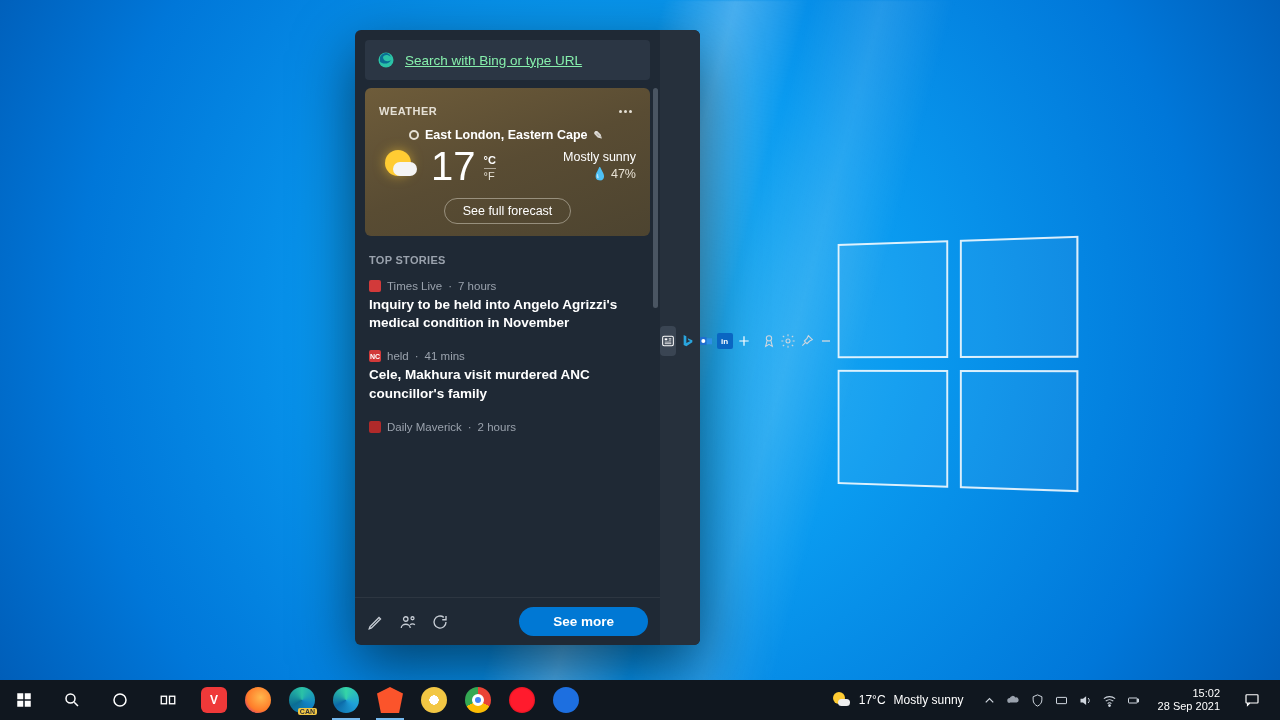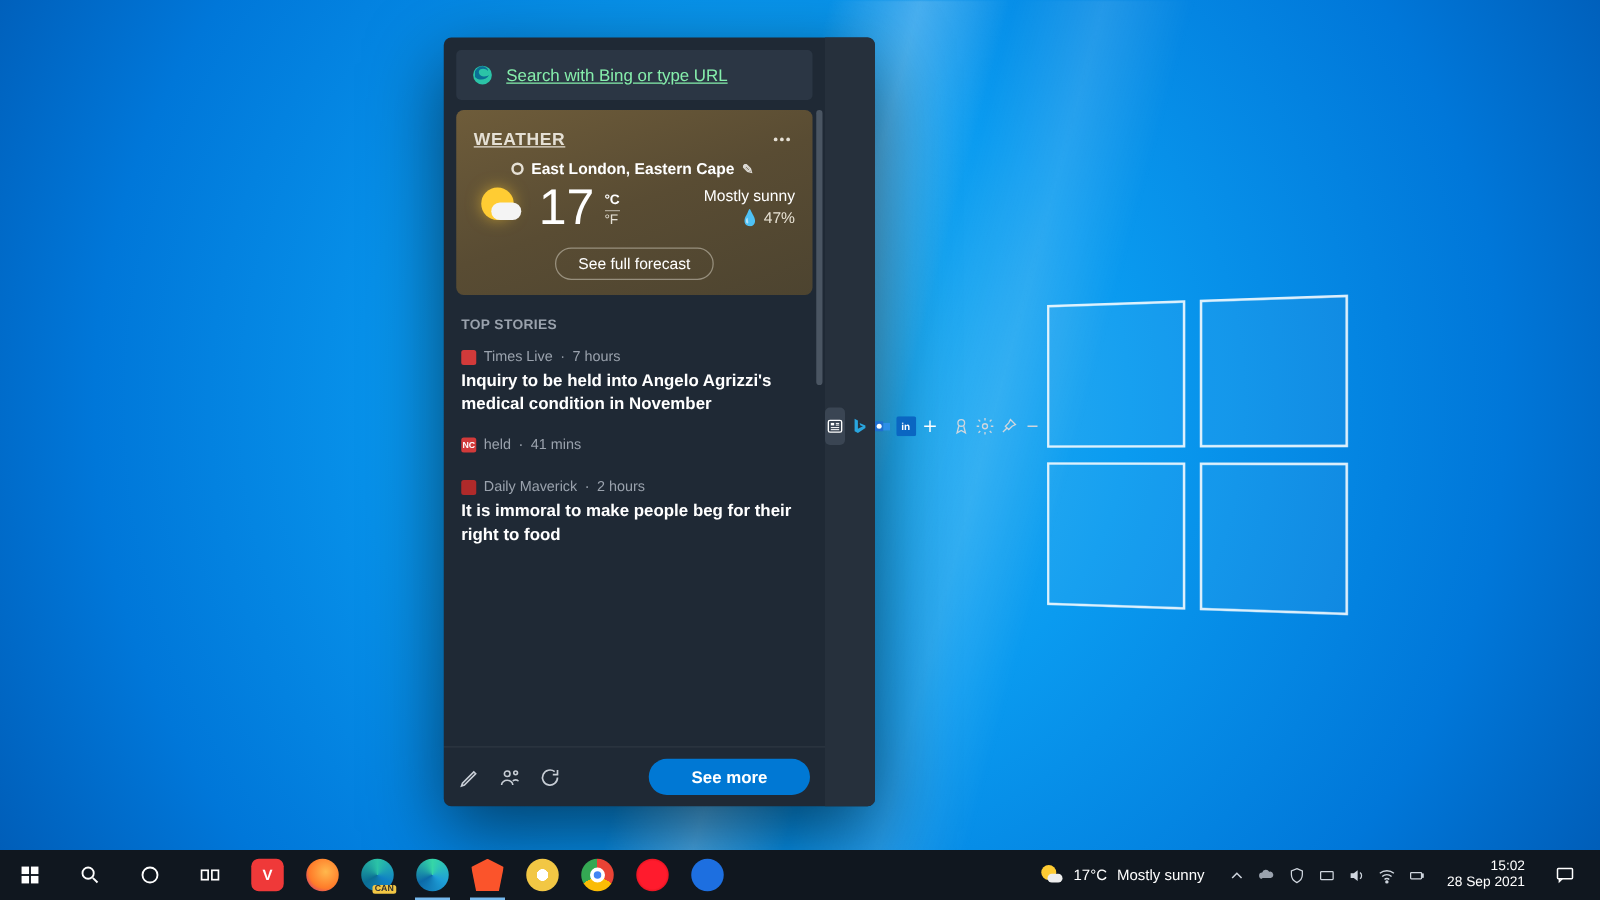--- a/index.html
+++ b/index.html
@@ -56,21 +56,21 @@
   .searchbar span { font-size: 13.5px; }
 
   .content { position: relative; flex: 1; overflow: hidden; padding: 0 10px 0 10px; }
   .scrollbar { position: absolute; right: 2px; top: 0; width: 5px; height: 220px; background: #4a5562; border-radius: 3px; }
 
   .weather-card {
     background: linear-gradient(160deg, #6e5c3a 0%, #594c33 50%, #4d4430 100%);
     border-radius: 6px; padding: 12px 14px 12px 14px; color: #fff; position: relative;
   }
   .weather-card .head { display: flex; align-items: center; }
-  .weather-card .head .t { font-size: 14px; letter-spacing: 0.5px; color: #e5e0d5; font-weight: 600; text-decoration: underline; }
+  .weather-card .head .t { font-size: 11px; letter-spacing: 0.5px; color: #e5e0d5; font-weight: 600; }
   .weather-card .head .more { margin-left: auto; width: 22px; height: 22px; display:flex; align-items:center; justify-content:center; gap:2px; cursor:pointer;}
   .weather-card .head .more span { width:3px; height:3px; background:#e5e0d5; border-radius:50%; display:inline-block;}
   .loc-row { display:flex; align-items:center; gap:6px; font-size:12.5px; font-weight:600; margin: 6px 0 2px 30px; color:#fff;}
   .loc-row .dot { width:10px; height:10px; border:2px solid #e5e0d5; border-radius:50%; background: transparent;}
   .loc-row .pen { font-size:11px; opacity:.8;}
   .w-main { display:flex; align-items:center; gap:8px; }
   .sun { position:relative; width:44px; height:44px; }
   .sun .s { position:absolute; left:6px; top:6px; width:26px; height:26px; background:#ffcc33; border-radius:50%; box-shadow:0 0 12px #ffcc3388;}
   .sun .c { position:absolute; left:14px; top:18px; width:24px; height:14px; background:#f4f4f4; border-radius:10px;}
   .temp { font-size:40px; font-weight:300; color:#fff; line-height:1; }
@@ -178,24 +178,24 @@
 
       <div class="section-h">TOP STORIES</div>
 
       <div id="stories">
           <div class="story">
             <div class="meta"><span class="src-dot" style="background:#d23a3a"></span><span>Times Live</span> · <span>7 hours</span></div>
             <div class="headline">Inquiry to be held into Angelo Agrizzi's medical condition in November</div>
           </div>
           <div class="story">
             <div class="meta"><span class="src-dot" style="background:#d23a3a">NC</span><span>held</span> · <span>41 mins</span></div>
+            <div class="headline">Cele, Makhura visit murdered ANC councillor's family</div>
           </div>
           <div class="story">
             <div class="meta"><span class="src-dot" style="background:#b02a2a"></span><span>Daily Maverick</span> · <span>2 hours</span></div>
-            <div class="headline">It is immoral to make people beg for their right to food</div>
           </div>
         </div>
     </div>
 
     <div class="bottom-bar">
       <div class="bb-ic">
           <svg viewBox="0 0 24 24" fill="none" stroke="currentColor" stroke-width="1.8">
             <path d="M3 21l3-1 12-12-2-2L4 18l-1 3z"></path>
           </svg>
         </div>

